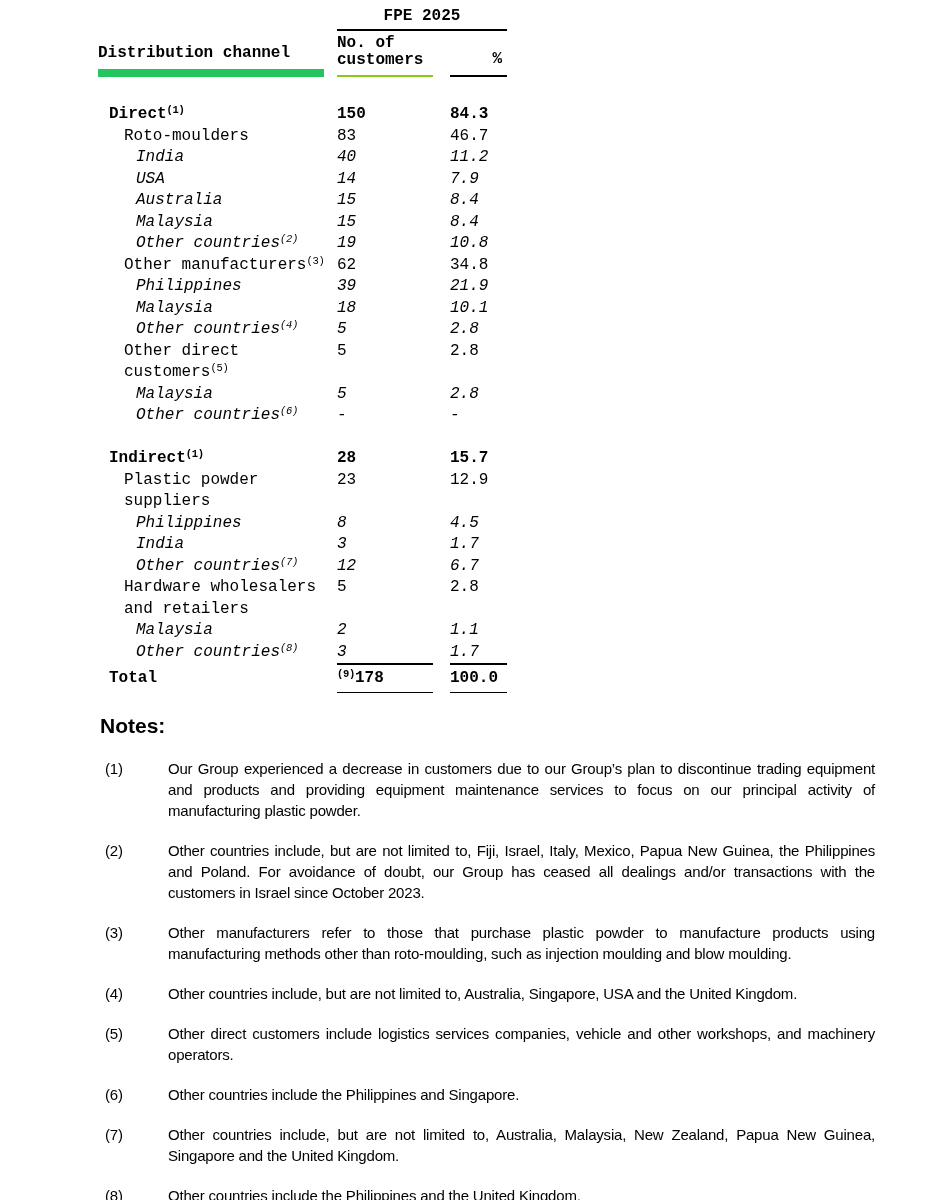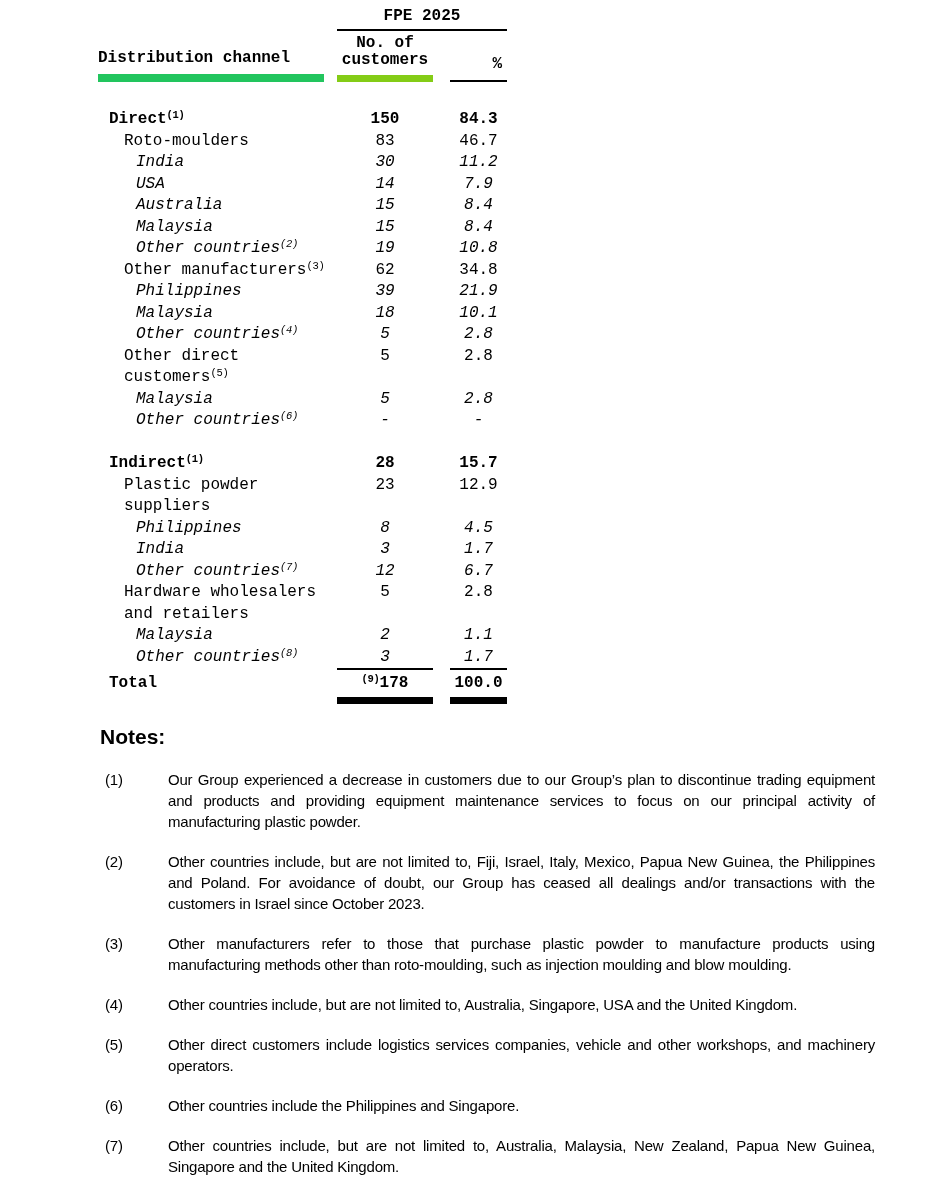--- a/index.html
+++ b/index.html
@@ -15,36 +15,36 @@
   .tbl { width: 409px; font-size: 16px; font-family: Liberation Mono, monospace; }
 
   .h-row1 { display: grid; grid-template-columns: 239px 170px; }
   .h-fpe {
     text-align: center; font-weight: bold;
     border-bottom: 2px solid #000; padding-bottom: 3px; line-height: 20px;
   }
   .h-row2 { display: grid; grid-template-columns: 239px 96px 17px 57px; align-items: end; font-weight: bold; }
   .h-label { align-self: end; }
   .h-label-line { width: 226px; border-bottom: 8px solid #22c55e; padding-bottom: 6px; line-height: 20px; }
-  .h-num { text-align: center; border-bottom: 7px solid #84cc16; padding: 4px 0 6px 0; line-height: 17px; }
+  .h-num { text-align: left; border-bottom: 2px solid #84cc16; padding: 4px 0 6px 0; line-height: 17px; }
   .h-pct { text-align: right; border-bottom: 2px solid #000; padding: 0 5px 6px 0; line-height: 20px; }
 
   .tbody { margin-top: 27px; }
   .trow { display: grid; grid-template-columns: 239px 96px 17px 57px; line-height: 21.5px; }
   .row-spacer { height: 21.5px; }
   .c-label { padding-left: 0; margin-left: 11px; }
   .ind1 .c-label { padding-left: 15px; }
   .ind2 .c-label { padding-left: 27px; }
-  .c-num, .c-pct { text-align: center; }
+  .c-num, .c-pct { text-align: left; }
   .b { font-weight: bold; }
   .i { font-style: italic; }
   .tbl sup { font-size: 10.5px; vertical-align: 5px; line-height: 0; letter-spacing: -0.3px; }
   .rule-below .c-num, .rule-below .c-pct { border-bottom: 2px solid #000; }
   .total-rule { padding-top: 3px; }
-  .total-rule .c-num, .total-rule .c-pct { border-bottom: 7px solid #000000; padding-bottom: 2px; }
+  .total-rule .c-num, .total-rule .c-pct { border-bottom: 1px solid #000000; padding-bottom: 2px; }
 
   
   .notes { margin-top: 21px; width: 779px; }
   .notes-heading { font-weight: bold; font-size: 21px; margin: 0 0 20px 2px; }
   .note {
     display: grid; grid-template-columns: 63px 707px;
     padding-left: 7px; margin-bottom: 19px;
     font-size: 15px; line-height: 21px; letter-spacing: -0.2px;
   }
   .note:last-child { margin-bottom: 0; }
@@ -78,21 +78,21 @@
     <div class="cell c-pct"><span class="pct-text">84.3</span></div>
   </div>
         <div class="trow ind1">
     <div class="cell c-label"><span class="lbl-text">Roto-moulders</span></div>
     <div class="cell c-num"><span class="num-text">83</span></div>
     <div class="cell c-gap"></div>
     <div class="cell c-pct"><span class="pct-text">46.7</span></div>
   </div>
         <div class="trow ind2 i">
     <div class="cell c-label"><span class="lbl-text">India</span></div>
-    <div class="cell c-num"><span class="num-text">30</span></div>
+    <div class="cell c-num"><span class="num-text">40</span></div>
     <div class="cell c-gap"></div>
     <div class="cell c-pct"><span class="pct-text">11.2</span></div>
   </div>
         <div class="trow ind2 i">
     <div class="cell c-label"><span class="lbl-text">USA</span></div>
     <div class="cell c-num"><span class="num-text">14</span></div>
     <div class="cell c-gap"></div>
     <div class="cell c-pct"><span class="pct-text">7.9</span></div>
   </div>
         <div class="trow ind2 i">

